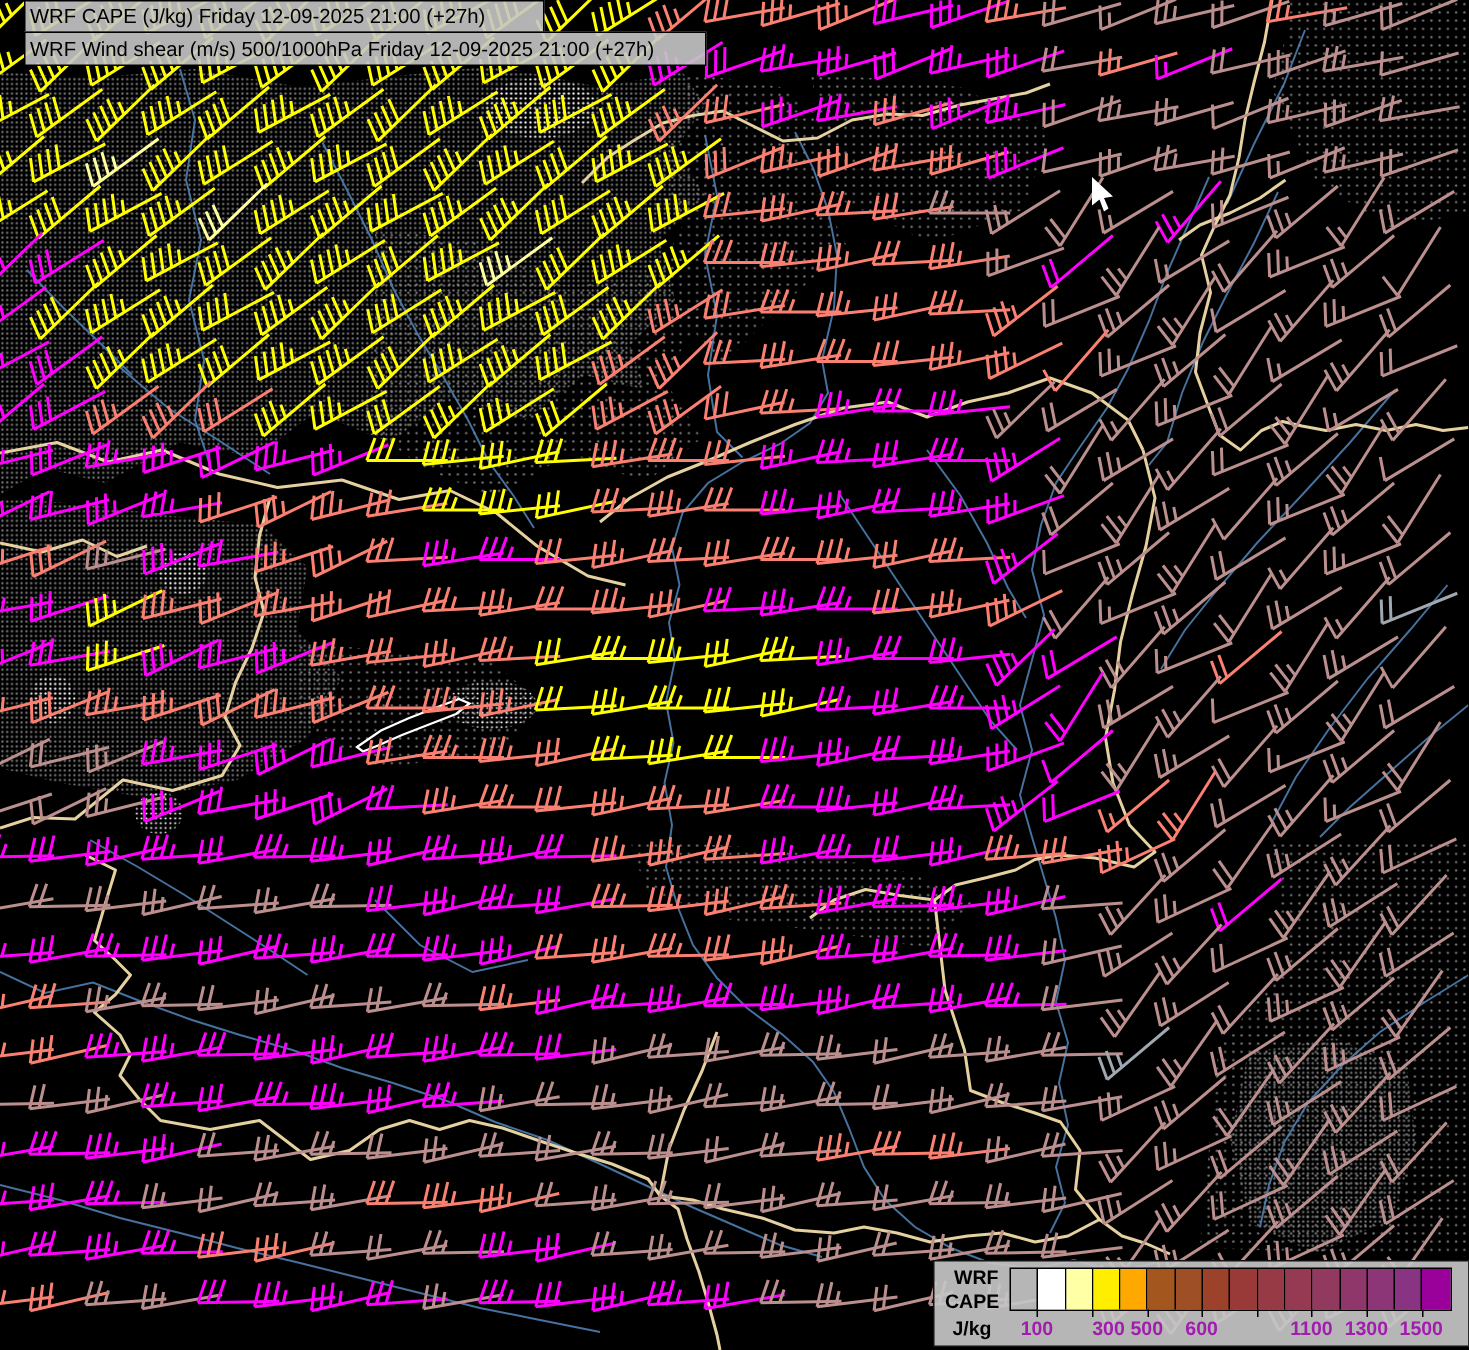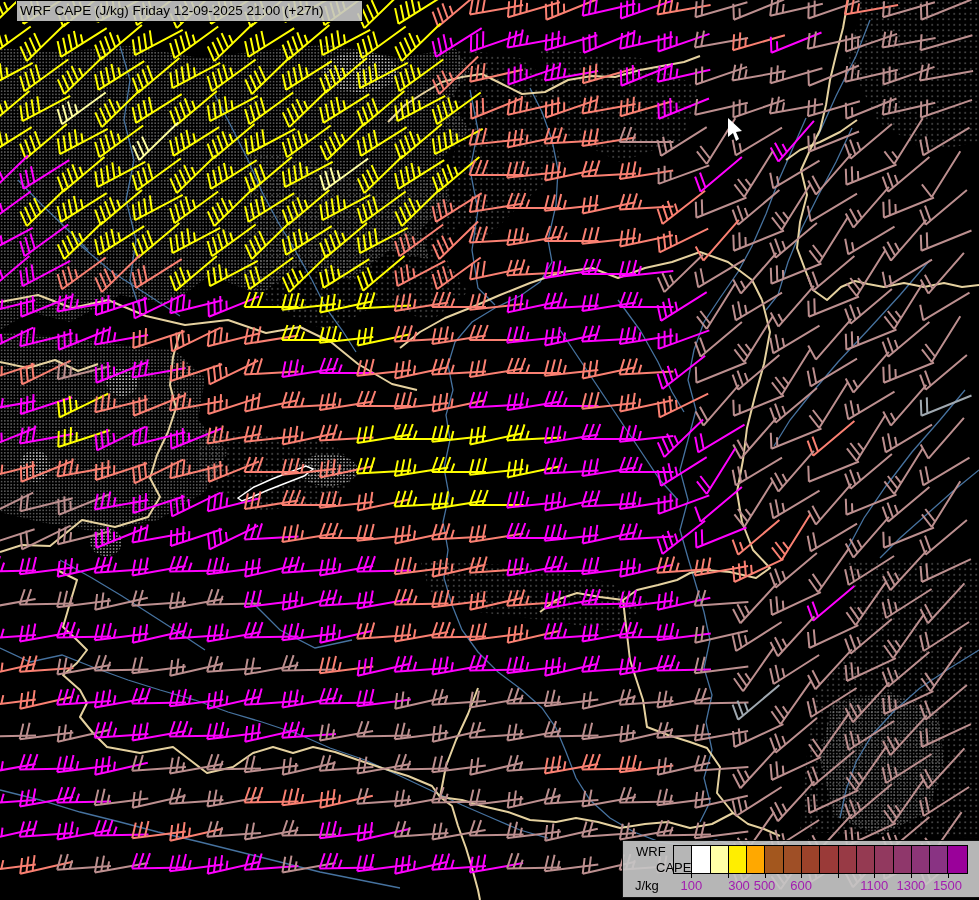--- a/index.html
+++ b/index.html
@@ -5,24 +5,24 @@
   html,body{margin:0;padding:0;background:#000;}
   #stage{position:relative;width:979px;height:900px;overflow:hidden;background:#000;
          font-family:"Liberation Sans",sans-serif;}
   #map-svg{position:absolute;left:0;top:0;}
   .title-line{position:absolute;left:16px;background:rgba(198,198,198,0.90);
        border:1px solid #000;color:#000;font-size:13.5px;line-height:20px;
        padding:0 4px 0 3px;white-space:nowrap;box-sizing:border-box;}
   #title1{top:0;width:347px;height:22px;}
   #title2{top:21px;width:455px;height:23px;line-height:21px;}
   #legend{position:absolute;left:622px;top:840px;width:358px;height:58px;
-       background:rgba(197,197,197,0.92);border:1px solid #111;box-sizing:border-box;color:#000;}
+       background:rgba(197,197,197,0.92);border:1px solid #111;box-sizing:border-box;color:#000;font-weight:bold;}
   .leg-label{position:absolute;font-size:13px;color:#000;}
   #leg-model{left:13px;top:3px;}
-  #leg-var{left:7px;top:19px;margin-left:26px;}
+  #leg-var{left:7px;top:19px;}
   #leg-units{left:12px;top:37px;}
   #leg-cells{position:absolute;left:50px;top:4px;height:27px;border:1px solid #000;display:flex;}
   .leg-cell{width:18.3px;height:27px;border-right:1px solid #000;box-sizing:border-box;}
   .leg-cell:last-child{border-right:none;}
   .leg-tick{position:absolute;top:32px;width:1px;height:5px;background:#000;}
   .leg-ticklabel{position:absolute;top:37px;font-size:13px;color:#a21caf;transform:translateX(-50%);}
 </style>
 </head>
 <body>
 
@@ -791,20 +791,21 @@
         <path d="M780.6,889.3 L811.6,845.1 M780.6,889.3 L771.4,876.2 M784.3,884.1 L775.1,870.9 M787.9,878.8 L782.8,871.4" stroke="#BC8F8F" stroke-width="2" fill="none"></path>
         <path d="M811.1,882.0 L856.6,853.0 M811.1,882.0 L807.6,866.3 M816.5,878.5 L813.0,862.9" stroke="#BC8F8F" stroke-width="2" fill="none"></path>
         <path d="M852.9,887.2 L889.4,847.4 M852.9,887.2 L845.5,873.0 M857.3,882.5 L849.9,868.3 M861.6,877.7 L857.4,869.7" stroke="#BC8F8F" stroke-width="2" fill="none"></path>
         <path d="M884.4,879.0 L933.4,856.2 M884.4,879.0 L883.0,863.0 M890.2,876.3 L888.8,860.3 M896.0,873.6 L895.3,864.6" stroke="#BC8F8F" stroke-width="2" fill="none"></path>
         <path d="M925.6,884.7 L966.9,850.0 M925.6,884.7 L920.1,869.7 M930.5,880.6 L925.0,865.6" stroke="#BC8F8F" stroke-width="2" fill="none"></path>
       </g>
       <polygon points="728,118 728,137 733,133 736,141 739,139 736,132 742,131" fill="#FFFFFF"></polygon>
     </svg>
 
   <div class="title-line" id="title1">WRF CAPE (J/kg) Friday 12-09-2025 21:00 (+27h)</div>
+  <div class="title-line" id="title2">WRF Wind shear (m/s) 500/1000hPa Friday 12-09-2025 21:00 (+27h)</div>
 
   <div id="legend">
     <div class="leg-label" id="leg-model">WRF</div>
     <div class="leg-label" id="leg-var">CAPE</div>
     <div class="leg-label" id="leg-units">J/kg</div>
     <div id="leg-cells">
         <div class="leg-cell"></div>
         <div class="leg-cell" style="background: rgb(255, 255, 255);"></div>
         <div class="leg-cell" style="background: rgb(255, 255, 166);"></div>
         <div class="leg-cell" style="background: rgb(255, 238, 0);"></div>

